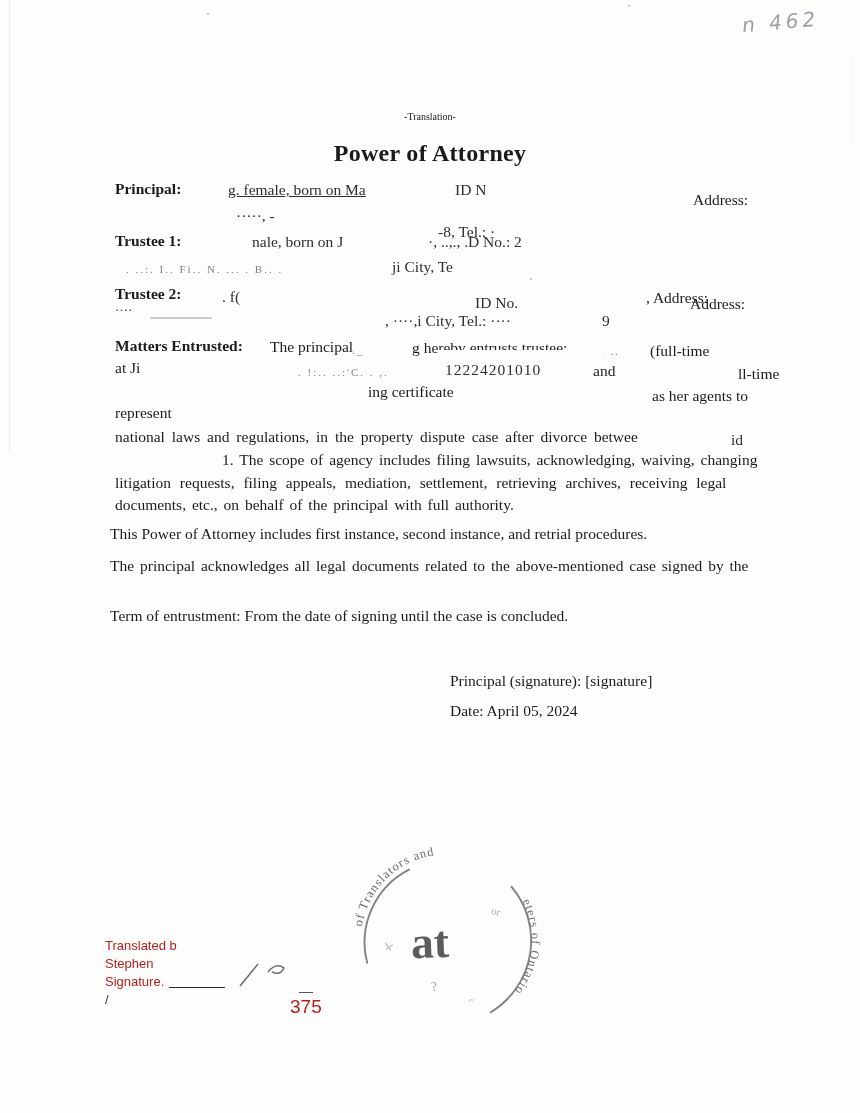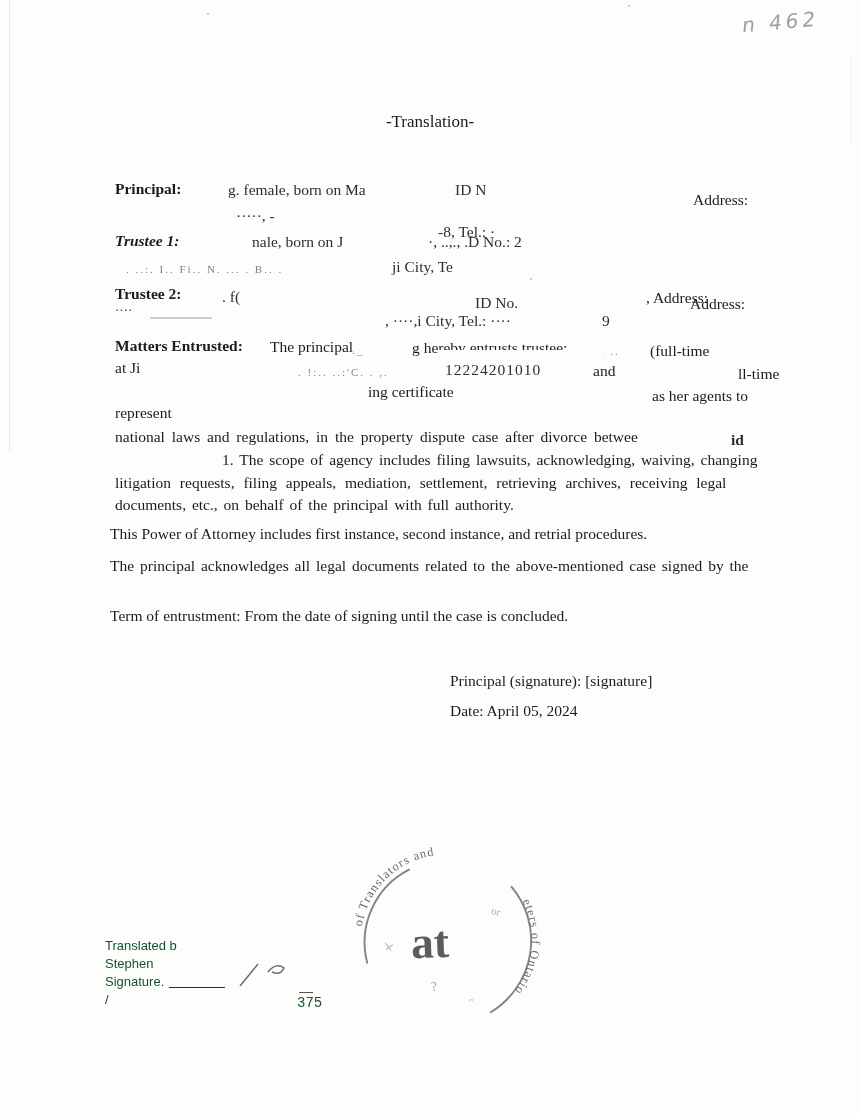--- a/index.html
+++ b/index.html
@@ -3,21 +3,21 @@
 <meta charset="utf-8">
 <style>
   html,body{margin:0;padding:0;background:#ffffff;}
   .page{position:relative;width:860px;height:1113px;background:#fdfdfc;overflow:hidden;
         font-family:"Liberation Serif",serif;color:#1b1b1b;}
   .t{position:absolute;white-space:nowrap;font-size:15.5px;line-height:1.25;}
   .b{font-weight:700;}
   .center{left:0;width:860px;text-align:center;}
   .frag{color:#2e2e2e;}
   .sliver{font-size:11px;color:#4a4a4a;opacity:.7;letter-spacing:2px;}
-  .sans{font-family:"Liberation Sans",sans-serif;font-size:13px;color:#14532d;}
+  .sans{font-family:"Liberation Sans",sans-serif;font-size:13px;color:#b91c1c;}
   .pencil{font-family:"DejaVu Sans",sans-serif;font-style:italic;color:#9aa0a8;
           font-size:20px;letter-spacing:4px;transform:rotate(-5deg);}
   .cover{position:absolute;background:#fdfdfc;}
   .edge{position:absolute;background:#dcdcdc;}
   .speck{position:absolute;background:#b9b9b9;width:2px;height:2px;border-radius:1px;}
   .sig-line{display:inline-block;width:56px;border-bottom:1.5px solid #2a2a2a;
             transform:translateY(2px);margin-left:5px;}
   .overline{position:absolute;background:#555;height:1px;}
   .dash-mark{position:absolute;background:rgba(60,60,60,.25);}
   svg text{font-family:"Liberation Serif",serif;fill:#4f4f4f;}
@@ -28,30 +28,31 @@
 <div class="page">
 
   <div class="edge" style="left:9px;top:0;width:1px;height:452px;opacity:.55;"></div>
   <div class="edge" style="left:851px;top:55px;width:1px;height:90px;opacity:.4;"></div>
   <div class="speck" style="left:628px;top:5px;"></div>
   <div class="speck" style="left:207px;top:13px;"></div>
   <div class="speck" style="left:530px;top:278px;"></div>
 
   <div class="t pencil" style="left:742px;top:10px;">n 462</div>
 
-  <div class="t center" style="top:111px;font-size:17px;">-Translation-</div>
+  <div class="t center" style="top:111px;font-size:10px;">-Translation-</div>
+  <div class="t center b" style="top:138px;font-size:24px;letter-spacing:.3px;">Power of Attorney</div>
 
   <div class="t b" style="left:115px;top:179px;">Principal:</div>
-  <div class="t frag" style="left:228px;top:180px;">g. female, born on Ma</div>
+  <div class="t frag" style="left:228px;top:180px;text-decoration:underline;">g. female, born on Ma</div>
   <div class="t frag" style="left:455px;top:180px;">ID N</div>
   <div class="t" style="left:693px;top:190px;">Address:</div>
   <div class="t frag" style="left:236px;top:206px;">·····,  -</div>
   <div class="t frag" style="left:438px;top:206px;margin-top:16px;">-8, Tel.: ·</div>
 
-  <div class="t b" style="left:115px;top:231px;font-style:italic;">Trustee 1:</div>
+  <div class="t b" style="left:115px;top:231px;">Trustee 1:</div>
   <div class="t frag" style="left:252px;top:232px;text-align:center;">nale, born on J</div>
   <div class="t frag" style="left:428px;top:232px;">·, ..,., .D No.: 2</div>
   <div class="t" style="left:646px;top:242px;margin-top:46px;">, Address:</div>
   <div class="t sliver" style="left:126px;top:263px;">. ..:. I..   Fi..   N. ...   . B..   .</div>
   <div class="t frag" style="left:392px;top:257px;">ji City, Te</div>
 
   <div class="t b" style="left:115px;top:284px;">Trustee 2:</div>
   <div class="t frag" style="left:222px;top:287px;">. f(</div>
   <div class="t frag" style="left:475px;top:293px;">ID No.</div>
   <div class="t" style="left:690px;top:294px;">Address:</div>
@@ -73,21 +74,21 @@
   <div class="cover" style="left:438px;top:350px;width:165px;height:15px;"></div>
   <div class="t" style="left:593px;top:361px;">and</div>
   <div class="t" style="left:738px;top:364px;">ll-time</div>
 
   <div class="t" style="left:368px;top:382px;">ing certificate</div>
   <div class="t" style="left:652px;top:386px;">as her agents to</div>
 
   <div class="t" style="left:115px;top:403px;">represent</div>
 
   <div class="t" style="left:115px;top:427px;word-spacing:3px;">national laws and regulations, in the property dispute case after divorce betwee</div>
-  <div class="t frag" style="left:731px;top:430px;font-weight:bold;">id</div>
+  <div class="t frag" style="left:731px;top:430px;">id</div>
 
   <div class="t" style="left:222px;top:450px;word-spacing:2px;">1. The scope of agency includes filing lawsuits, acknowledging, waiving, changing</div>
   <div class="t" style="left:115px;top:495px;word-spacing:2px;">documents, etc., on behalf of the principal with full authority.</div>
   <div class="t" style="left:115px;top:473px;word-spacing:5px;">litigation requests, filing appeals, mediation, settlement, retrieving archives, receiving legal</div>
 
   <div class="t" style="left:110px;top:524px;">This Power of Attorney includes first instance, second instance, and retrial procedures.</div>
   <div class="t" style="left:110px;top:556px;word-spacing:2px;">The principal acknowledges all legal documents related to the above-mentioned case signed by the</div>
   <div class="t" style="left:110px;top:606px;">Term of entrustment: From the date of signing until the case is concluded.</div>
 
   <div class="t" style="left:450px;top:671px;">Principal (signature): [signature]</div>
@@ -112,16 +113,16 @@
     <path d="M 36 110 l 7 -5 M 35 103 l 6 8" stroke="#777" stroke-width="1.2" opacity=".5" fill="none"></path>
   </svg>
 
   <div class="t sans" style="left:105px;top:938px;">Translated b</div>
   <div class="t sans" style="left:105px;top:956px;">Stephen</div>
   <div class="t sans" style="left:105px;top:974px;"><span>Signature.</span><span class="sig-line"></span></div>
   <svg style="position:absolute;left:228px;top:960px;" width="70" height="30" viewBox="0 0 70 30">
     <path d="M 12 26 L 30 4 M 40 12 q 8 -10 16 -4 q -4 8 -12 4" stroke="#4a4a4a" stroke-width="1.5" fill="none" opacity=".8"></path>
   </svg>
   <div class="t sans" style="left:105px;top:992px;color:#333;">/</div>
-  <div class="t sans" style="left:297px;top:995px;font-size:14px;font-family:Liberation Mono, monospace;">375</div>
+  <div class="t sans" style="left:290px;top:995px;font-size:19px;">375</div>
   <div class="overline" style="left:299px;top:992px;width:14px;"></div>
 
 </div>
 
 </body></html>

